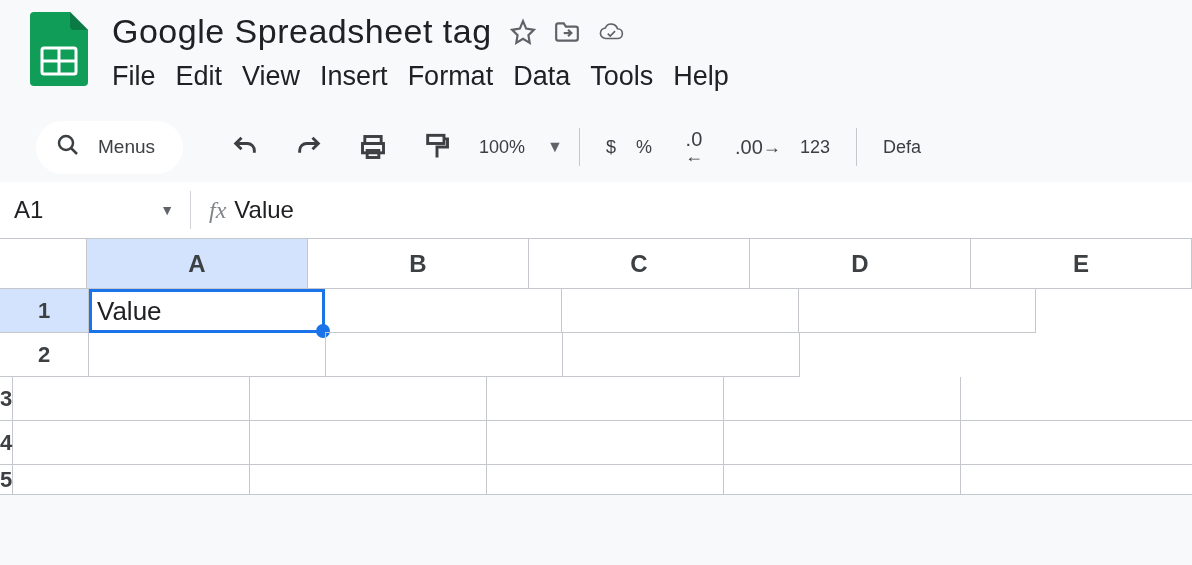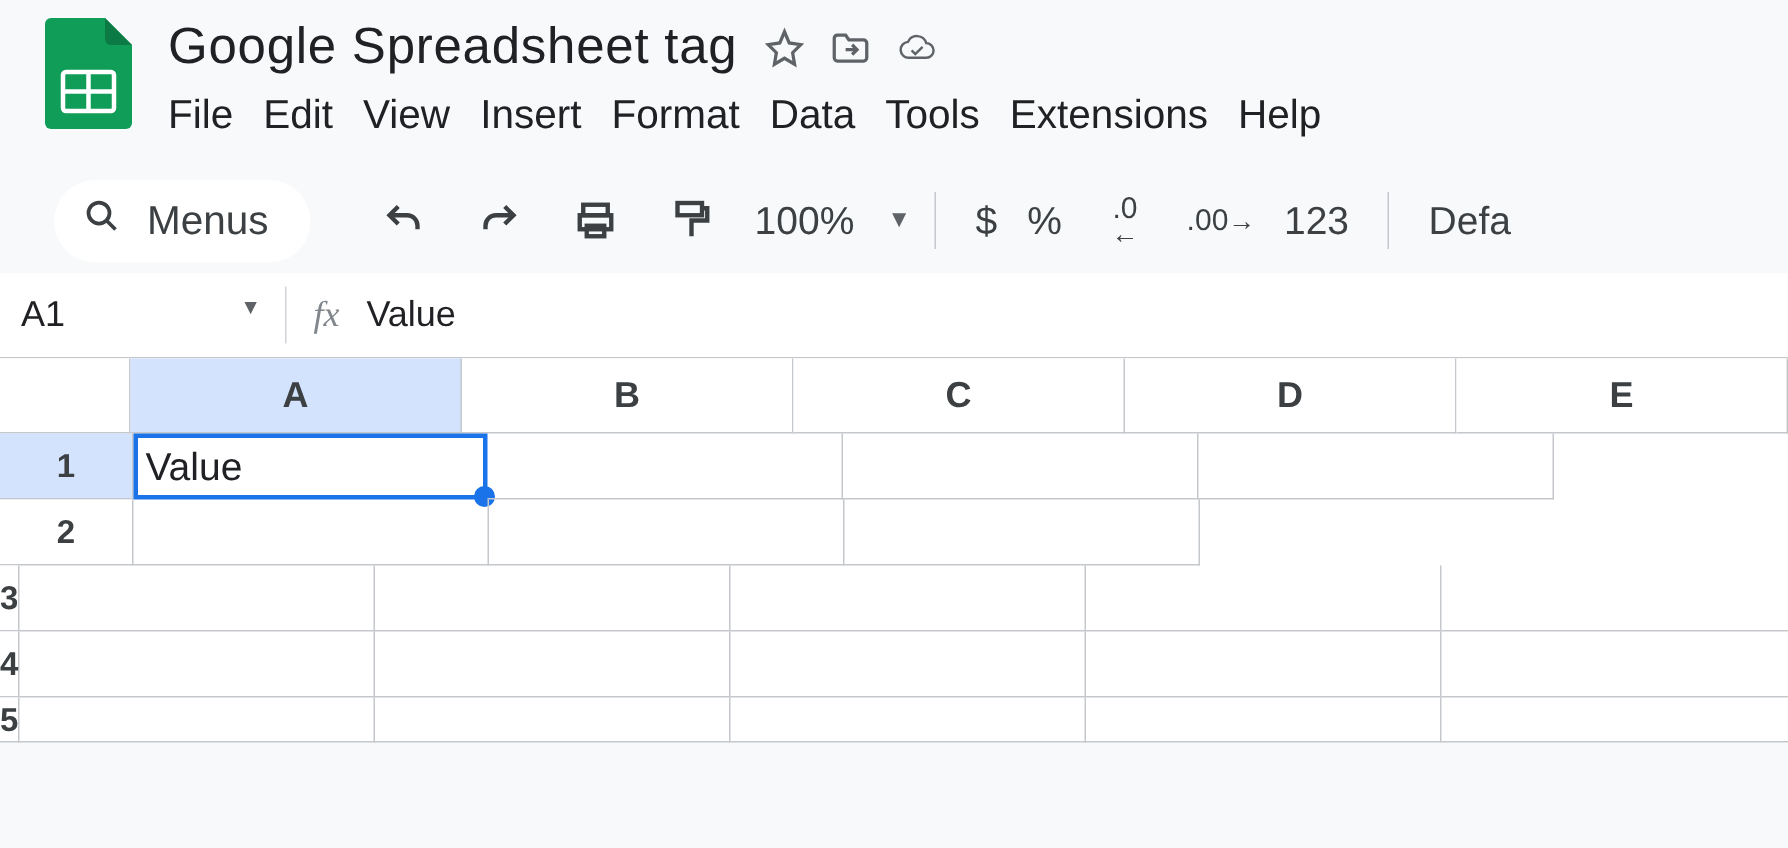--- a/index.html
+++ b/index.html
@@ -68,35 +68,35 @@
   background: #f8f9fa;
   margin-top: 20px;
 }
 .menus-pill {
   display: flex;
   align-items: center;
   gap: 18px;
   background: #fff;
   border-radius: 30px;
   padding: 12px 28px 12px 20px;
-  font-size: 27px;
+  font-size: 19px;
   color: #3c4043;
   margin-right: 30px;
 }
 .tool-btn {
   width: 36px;
   height: 36px;
   display: flex;
   align-items: center;
   justify-content: center;
   color: #3c4043;
   margin: 0 14px;
 }
 .tool-text {
-  font-size: 26px;
+  font-size: 18px;
   color: #3c4043;
   margin: 0 10px;
 }
 .tool-sep {
   width: 1px;
   height: 38px;
   background: #c4c7cc;
   margin: 0 16px;
 }
 .zoom {
@@ -111,38 +111,38 @@
   display: flex;
   align-items: center;
   height: 56px;
   background: #fff;
   border-bottom: 1px solid #c4c7cc;
   padding-left: 8px;
 }
 .name-box {
   width: 160px;
   display: flex;
-  align-items: flex-start;
+  align-items: center;
   justify-content: space-between;
   padding: 0 16px 0 6px;
   font-size: 24px;
 }
 .name-box .caret { font-size: 14px; color: #5f6368; }
 .fx-sep {
   width: 1px;
   height: 38px;
   background: #d0d3d7;
   margin-right: 18px;
 }
 .fx-label {
   font-family: 'Times New Roman', serif;
   font-style: italic;
   font-size: 24px;
   color: #80868b;
-  margin-right: 16px;
+  margin-right: 6px;
 }
 .fx-input {
   font-size: 24px;
   color: #202124;
   border: none;
   outline: none;
   background: transparent;
   flex: 1;
 }
 
@@ -255,21 +255,20 @@
       </span>
     </div>
     <div class="menubar">
       <span>File</span>
       <span>Edit</span>
       <span>View</span>
       <span>Insert</span>
       <span>Format</span>
       <span>Data</span>
       <span>Tools</span>
-      <span>Extensions</span>
       <span>Help</span>
     </div>
   </div>
 </div>
 
 <div class="toolbar">
   <div class="menus-pill">
     <span>
       <svg width="24" height="24" viewBox="0 0 24 24" fill="none" stroke="#3c4043" stroke-width="2.5">
           <circle cx="10" cy="10" r="7"></circle>

